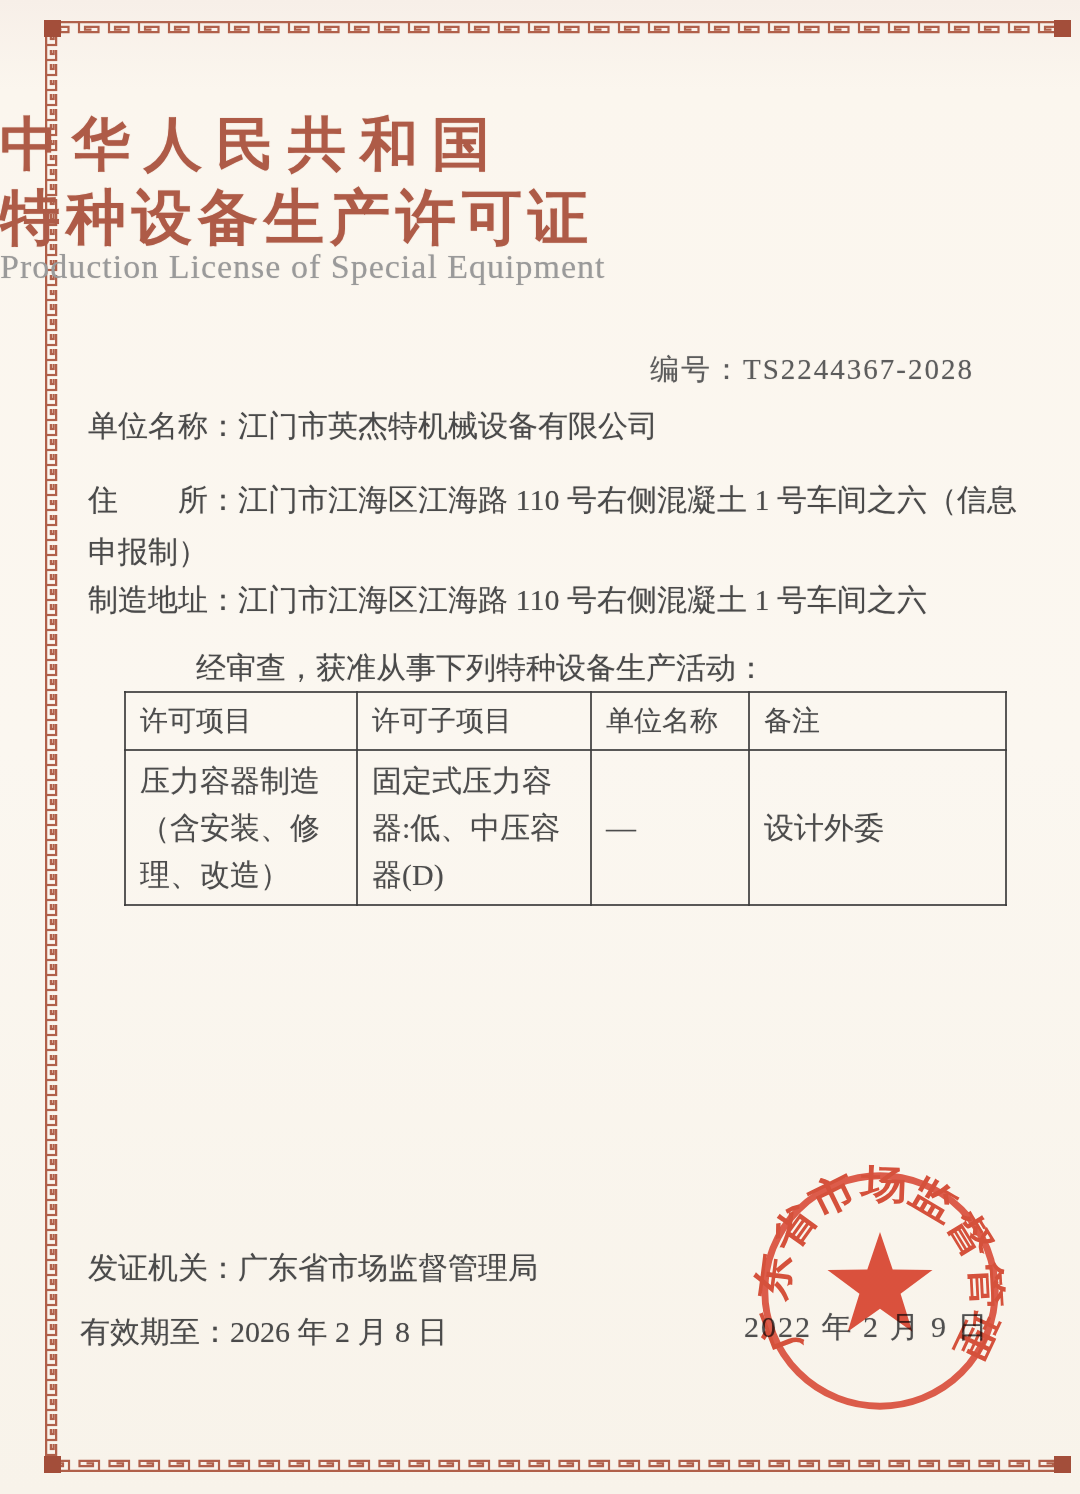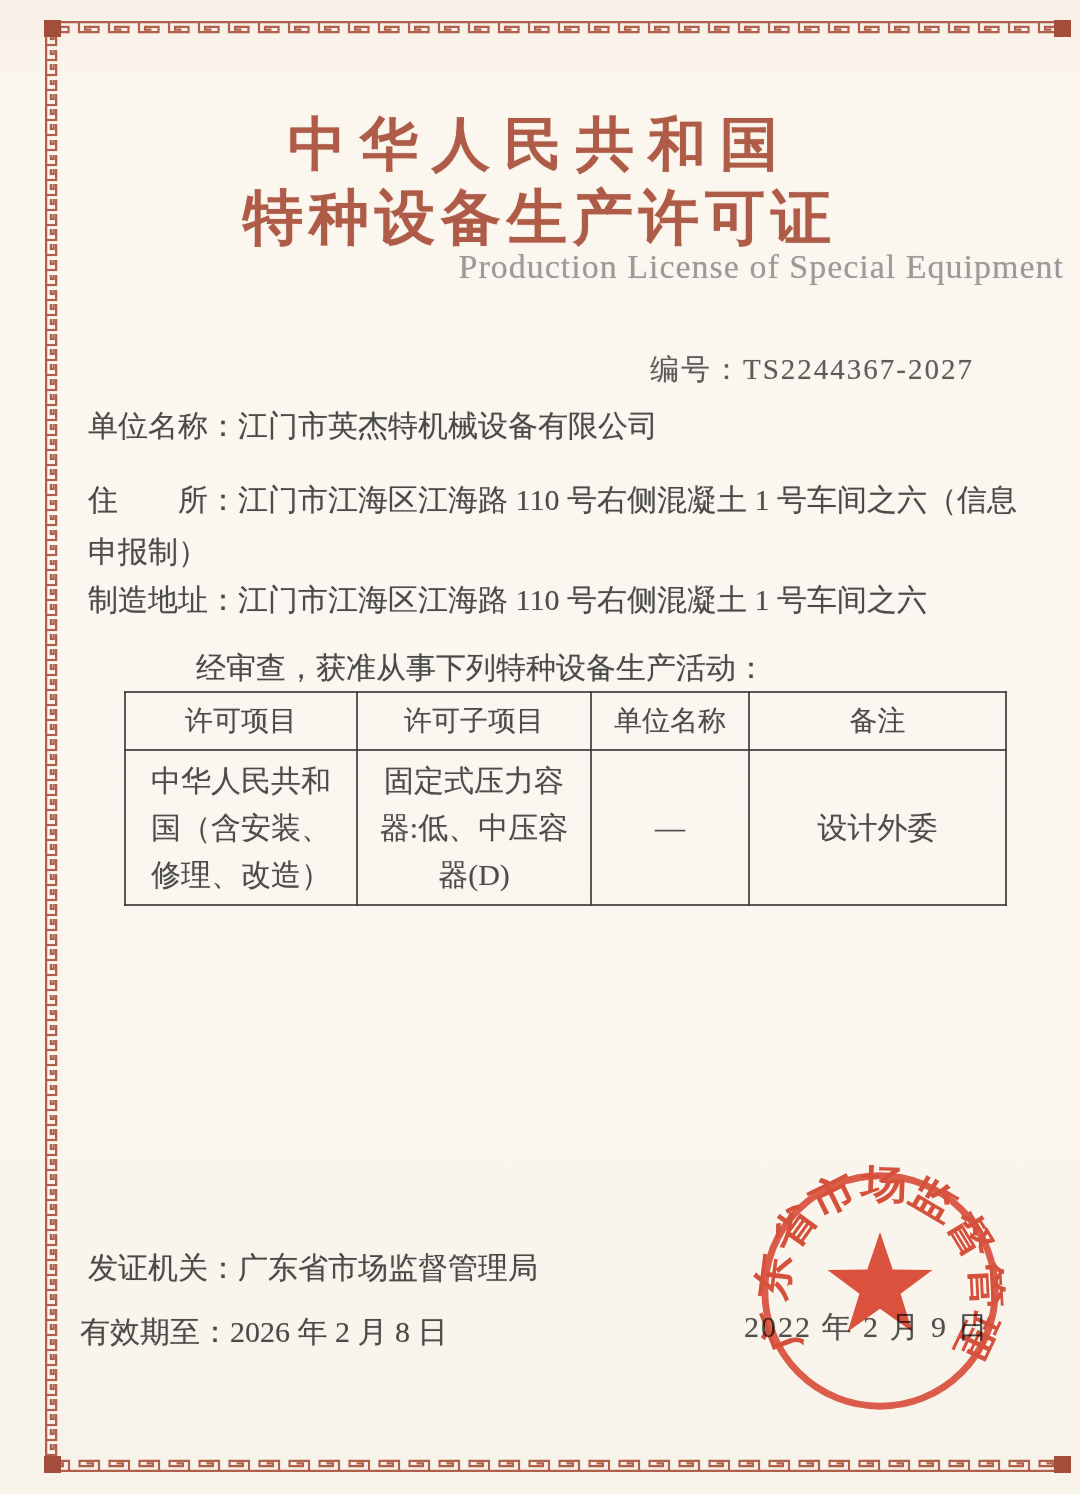--- a/index.html
+++ b/index.html
@@ -14,29 +14,29 @@
     color:#474747;
   }
   .abs { position:absolute; }
 
   
   .border-strip { position:absolute; display:block; }
   .corner { position:absolute; width:17px; height:17px; background:#a34e3a; }
 
   
   .title-cn {
-    left:0; right:0; text-align:center;
+    left:0; right:0; 
     font-family:"Liberation Sans","DejaVu Sans",sans-serif;
     font-weight:700; color:#ae5b47;
     text-shadow:0 0 1px rgba(174,91,71,.5);
   }
   .title1 { top:106px; font-size:58px; letter-spacing:14px; }
   .title2 { top:178px; font-size:60px; letter-spacing:6px; }
   .title-en {
-    left:0; right:16px; text-align:right;
+    left:0; right:6px; text-align:left;
     color:#9a9a9a; letter-spacing:1px;
     text-shadow:0 0 1px rgba(120,120,120,.4);
   }
   .en1 { top:248px; font-size:34px; }
   .en2 { top:290px; font-size:33px; }
 
   
   .line { font-size:30px; color:#4a4a4a; text-shadow:0 0 1px rgba(70,70,70,.35); white-space:nowrap; }
   .wrapblock { font-size:30px; color:#4a4a4a; line-height:52px; text-shadow:0 0 1px rgba(70,70,70,.35); }
   .license-no { top:350px; left:650px; font-size:29px; color:#5c5c5c; letter-spacing:2px; }
@@ -48,21 +48,21 @@
   
   table.license {
     position:absolute; top:691px; left:124px;
     width:881px; border-collapse:collapse;
     table-layout:fixed;
     font-size:29px; color:#4c4c4c;
     text-shadow:0 0 1px rgba(70,70,70,.3);
   }
   table.license th, table.license td {
     border:2px solid rgba(60,60,60,.85);
-    text-align:center; vertical-align:middle;
+    text-align:left; vertical-align:middle;
     padding:6px 14px;
     font-weight:normal;
   }
   table.license th { height:58px; font-size:28px; }
   table.license td { height:138px; line-height:47px; font-size:30px; }
   .col1{width:232px;} .col2{width:234px;} .col3{width:158px;} .col4{width:257px;}
 
   
   .authority { top:1248px; left:88px; }
   .validity  { top:1312px; left:80px; }
@@ -125,21 +125,21 @@
 
   <div class="corner" style="left:44px;  top:20px;"></div>
   <div class="corner" style="left:1054px;top:20px;"></div>
   <div class="corner" style="left:44px;  top:1456px;"></div>
   <div class="corner" style="left:1054px;top:1456px;"></div>
 
   <div class="abs title-cn title1">中华人民共和国</div>
   <div class="abs title-cn title2">特种设备生产许可证</div>
   <div class="abs title-en en1">Production License of Special Equipment</div>
 
-  <div class="abs line license-no"><span>编号：</span><span>TS2244367-2027</span></div>
+  <div class="abs line license-no"><span>编号：</span><span>TS2244367-2028</span></div>
 
   <div class="abs line company"><span>单位名称：</span><span>江门市英杰特机械设备有限公司</span></div>
 
   <div class="abs wrapblock address"><span>住　　所：</span><span>江门市江海区江海路 110 号右侧混凝土 1 号车间之六（信息申报制）</span></div>
 
   <div class="abs line mfg"><span>制造地址：</span><span>江门市江海区江海路 110 号右侧混凝土 1 号车间之六</span></div>
 
   <div class="abs line notice">经审查，获准从事下列特种设备生产活动：</div>
 
   <table class="license">
@@ -152,21 +152,21 @@
     <thead>
       <tr>
         <th>许可项目</th>
         <th>许可子项目</th>
         <th>单位名称</th>
         <th>备注</th>
       </tr>
     </thead>
     <tbody>
       <tr>
-        <td>中华人民共和国（含安装、修理、改造）</td>
+        <td>压力容器制造（含安装、修理、改造）</td>
         <td>固定式压力容器:低、中压容器(D)</td>
         <td>—</td>
         <td>设计外委</td>
       </tr>
     </tbody>
   </table>
 
   <div class="abs line authority"><span>发证机关：</span><span>广东省市场监督管理局</span></div>
 
   <div class="abs line validity"><span>有效期至：</span><span>2026 年 2 月 8 日</span></div>

